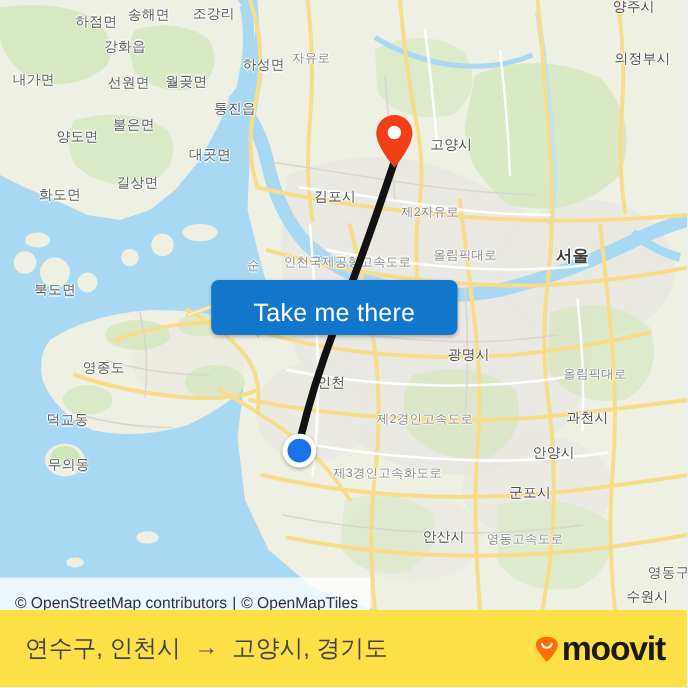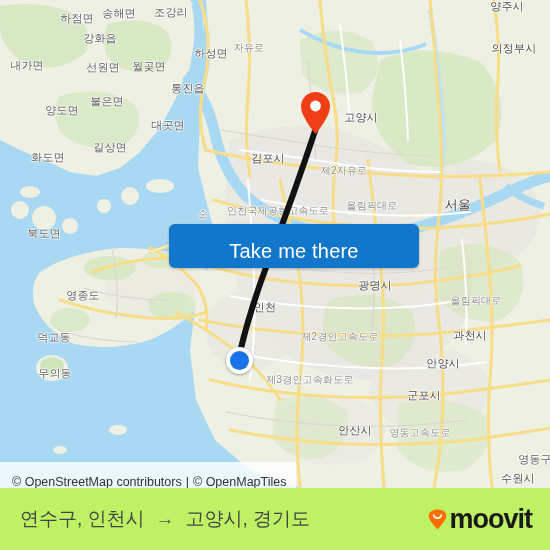--- a/index.html
+++ b/index.html
@@ -82,21 +82,21 @@
     width: 19px; height: 19px;
     border-radius: 50%;
     background: #1a73e8;
   }
 
   
   #cta {
     position: absolute;
     left: 169px;
     top: 224px;
-    width: 250px;
+    width: 197px;
     height: 44px;
     background: #1277ca;
     border: none;
     border-radius: 6px;
     color: #ffffff;
     font-size: 20px;
     font-family: "Liberation Sans", sans-serif;
     letter-spacing: .2px;
     cursor: pointer;
     padding: 16px;
@@ -120,21 +120,21 @@
   }
   #attribution .sep { margin: 0 4px; }
 
   
   #footer {
     position: absolute;
     left: 0;
     top: 488px;
     width: 550px;
     height: 62px;
-    background: #bef264;
+    background: #fde047;
     display: flex;
     align-items: center;
     justify-content: space-between;
     padding: 0 18px 0 20px;
     box-sizing: border-box;
   }
   #trip {
     display: flex;
     align-items: center;
     font-size: 19px;
@@ -293,21 +293,21 @@
         <div class="lbl" style="left: 62px; top: 110px;">양도면</div>
         <div class="lbl" style="left: 107px; top: 101px;">불은면</div>
         <div class="lbl" style="left: 168px; top: 125px;">대곳면</div>
         <div class="lbl city" style="left: 361px; top: 117px;">고양시</div>
         <div class="lbl road vert" style="left: 249px; top: 47px;">자유로</div>
         <div class="lbl city" style="left: 268px; top: 158px;">김포시</div>
         <div class="lbl" style="left: 48px; top: 157px;">화도면</div>
         <div class="lbl" style="left: 110px; top: 147px;">길상면</div>
         <div class="lbl road" style="left: 344px; top: 170px;">제2자유로</div>
         <div class="lbl road" style="left: 372px; top: 205px;">올림픽대로</div>
-        <div class="lbl big" style="left: 458px; top: 204px;">서울</div>
+        <div class="lbl big" style="left: 458px; top: 204px; font-weight: bold;">서울</div>
         <div class="lbl road" style="left: 278px; top: 210px;">인천국제공항고속도로</div>
         <div class="lbl" style="left: 44px; top: 233px;">북도면</div>
         <div class="lbl road" style="left: 203px; top: 213px;">순</div>
         <div class="lbl city" style="left: 265px; top: 307px;">인천</div>
         <div class="lbl city" style="left: 375px; top: 285px;">광명시</div>
         <div class="lbl" style="left: 83px; top: 295px; text-align: center;">영종도</div>
         <div class="lbl road" style="left: 476px; top: 300px;">올림픽대로</div>
         <div class="lbl road" style="left: 340px; top: 336px;">제2경인고속도로</div>
         <div class="lbl city" style="left: 470px; top: 335px;">과천시</div>
         <div class="lbl" style="left: 54px; top: 337px;">덕교동</div>

